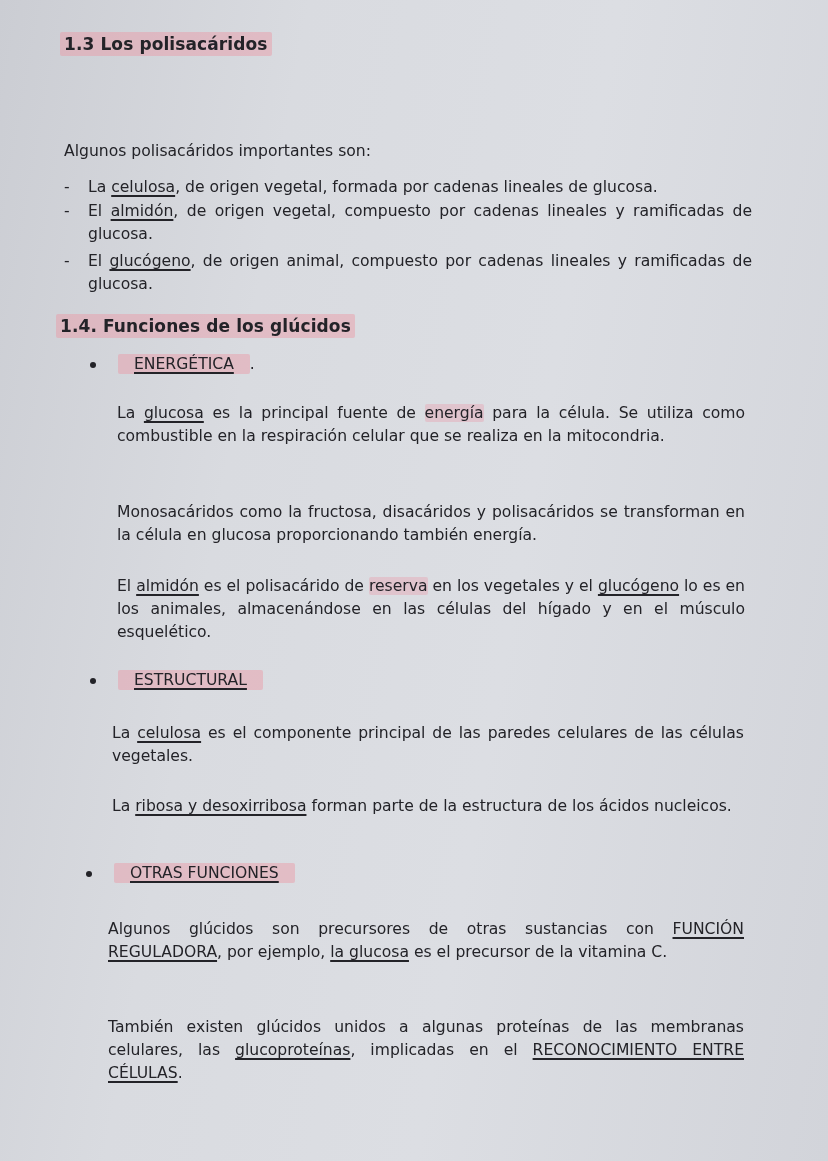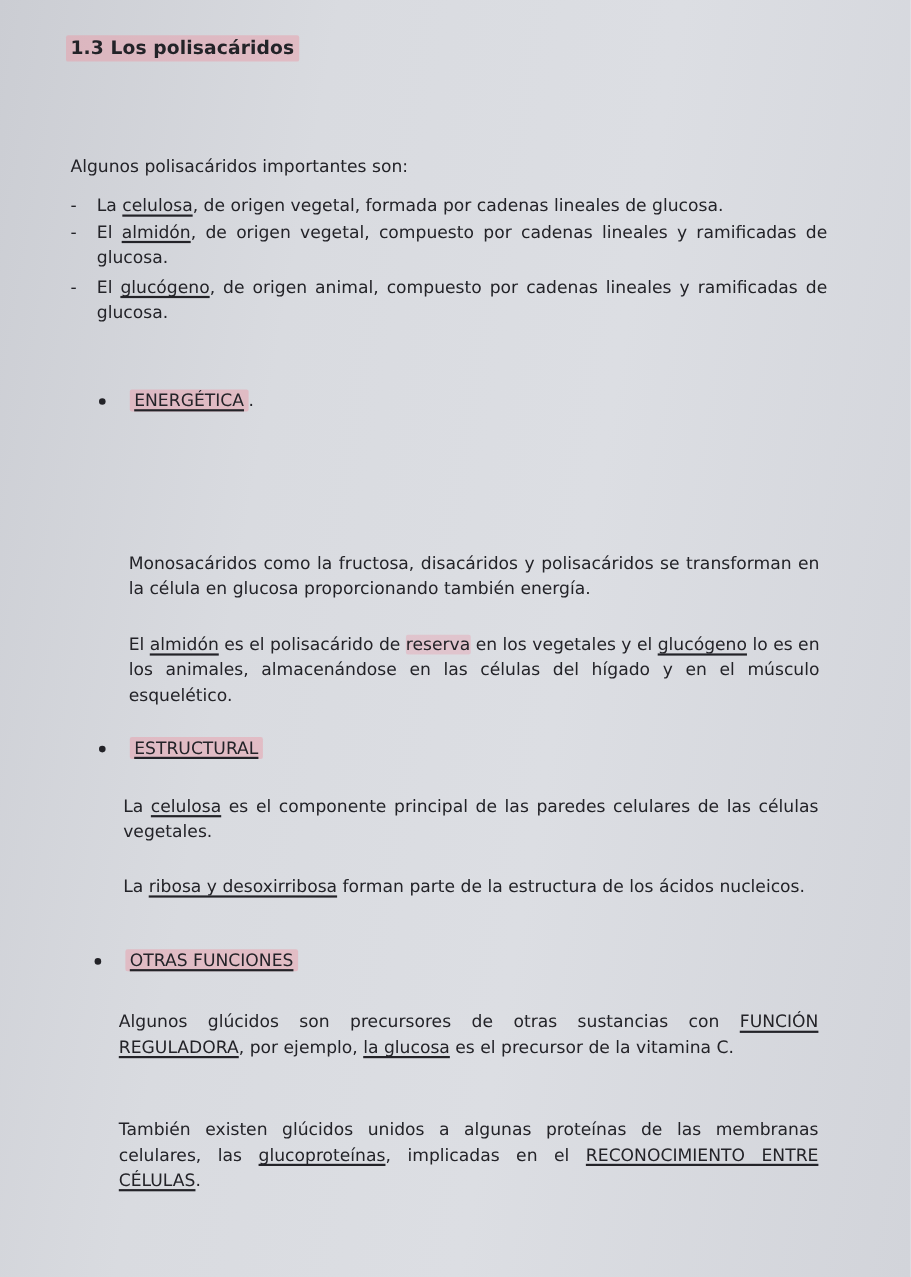--- a/index.html
+++ b/index.html
@@ -19,21 +19,21 @@
     .p {
       position: absolute; font-size: 15.6px; line-height: 23px; text-align: justify;
       text-align-last: left;
     }
     .u { text-decoration: underline; text-underline-offset: 3px; text-decoration-thickness: 1.5px; margin-top: 28px; }
     .pinkmark { background: rgba(236, 150, 165, 0.35); border-radius: 2px; }
     .dash-item { position: absolute; font-size: 15.6px; line-height: 23px; text-align: justify; text-align-last: left; }
     .dash { position: absolute; left: 0; }
     .bullet-row { position: absolute; font-size: 15.6px; }
     .dot { display: inline-block; width: 6px; height: 6px; border-radius: 50%; background: #232328; margin-right: 22px; vertical-align: middle; }
-    .label-hl { background: rgba(236, 150, 165, 0.45); padding: 1px 4px; border-radius: 2px; }
+    .label-hl { background: rgba(236, 150, 165, 0.45); padding: 1px 16px; border-radius: 2px; }
   </style>
 </head>
 <body>
 
 <div class="page">
 
   <div class="h hl" style="left:64px; top:32px;">1.3 Los polisacáridos</div>
 
 
   <div class="p" style="left:64px; top:140px; width:688px;">Algunos polisacáridos importantes son:</div>
@@ -41,25 +41,27 @@
   <div class="dash-item" style="left:64px; top:176px; width:688px; padding-left:24px; box-sizing:border-box;">
     <span class="dash">-</span><span>La </span><span class="u">celulosa</span><span>, de origen vegetal, formada por cadenas lineales de glucosa.</span>
   </div>
   <div class="dash-item" style="left:64px; top:200px; width:688px; padding-left:24px; box-sizing:border-box;">
     <span class="dash">-</span><span>El </span><span class="u">almidón</span><span>, de origen vegetal, compuesto por cadenas lineales y ramificadas de glucosa.</span>
   </div>
   <div class="dash-item" style="left:64px; top:250px; width:688px; padding-left:24px; box-sizing:border-box;">
     <span class="dash">-</span><span>El </span><span class="u">glucógeno</span><span>, de origen animal, compuesto por cadenas lineales y ramificadas de glucosa.</span>
   </div>
 
+  <div class="h hl" style="left:60px; top:314px;">1.4. Funciones de los glúcidos</div>
 
   <div class="bullet-row" style="left:90px; top:355px;">
     <span class="dot"></span><span class="label-hl u">ENERGÉTICA</span><span>.</span>
   </div>
 
+  <div class="p" style="left:117px; top:402px; width:628px;"><span>La </span><span class="u">glucosa</span><span> es la principal fuente de </span><span class="pinkmark">energía</span><span> para la célula. Se utiliza como combustible en la respiración celular que se realiza en la mitocondria.</span></div>
 
   <div class="p" style="left:117px; top:501px; width:628px;">Monosacáridos como la fructosa, disacáridos y polisacáridos se transforman en la célula en glucosa proporcionando también energía.</div>
 
   <div class="p" style="left:117px; top:575px; width:628px;"><span>El </span><span class="u">almidón</span><span> es el polisacárido de </span><span class="pinkmark">reserva</span><span> en los vegetales y el </span><span class="u">glucógeno</span><span> lo es en los animales, almacenándose en las células del hígado y en el músculo esquelético.</span></div>
 
   <div class="bullet-row" style="left:90px; top:671px;">
     <span class="dot"></span><span class="label-hl u">ESTRUCTURAL</span>
   </div>
 
   <div class="p" style="left:112px; top:795px; width:632px;"><span>La </span><span class="u">ribosa y desoxirribosa</span><span> forman parte de la estructura de los ácidos nucleicos.</span></div>

